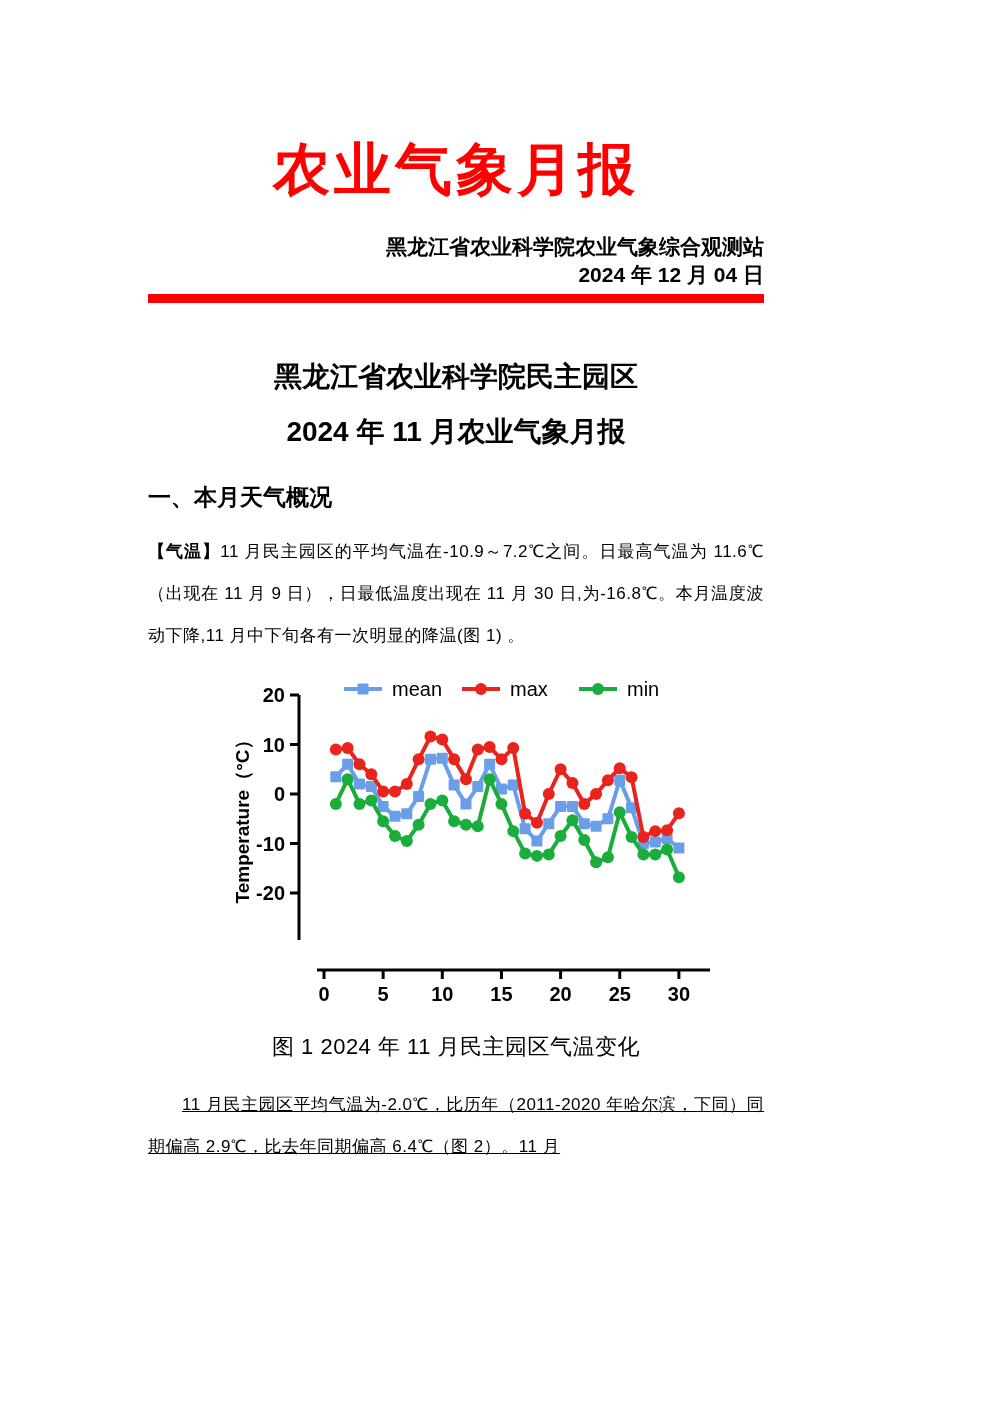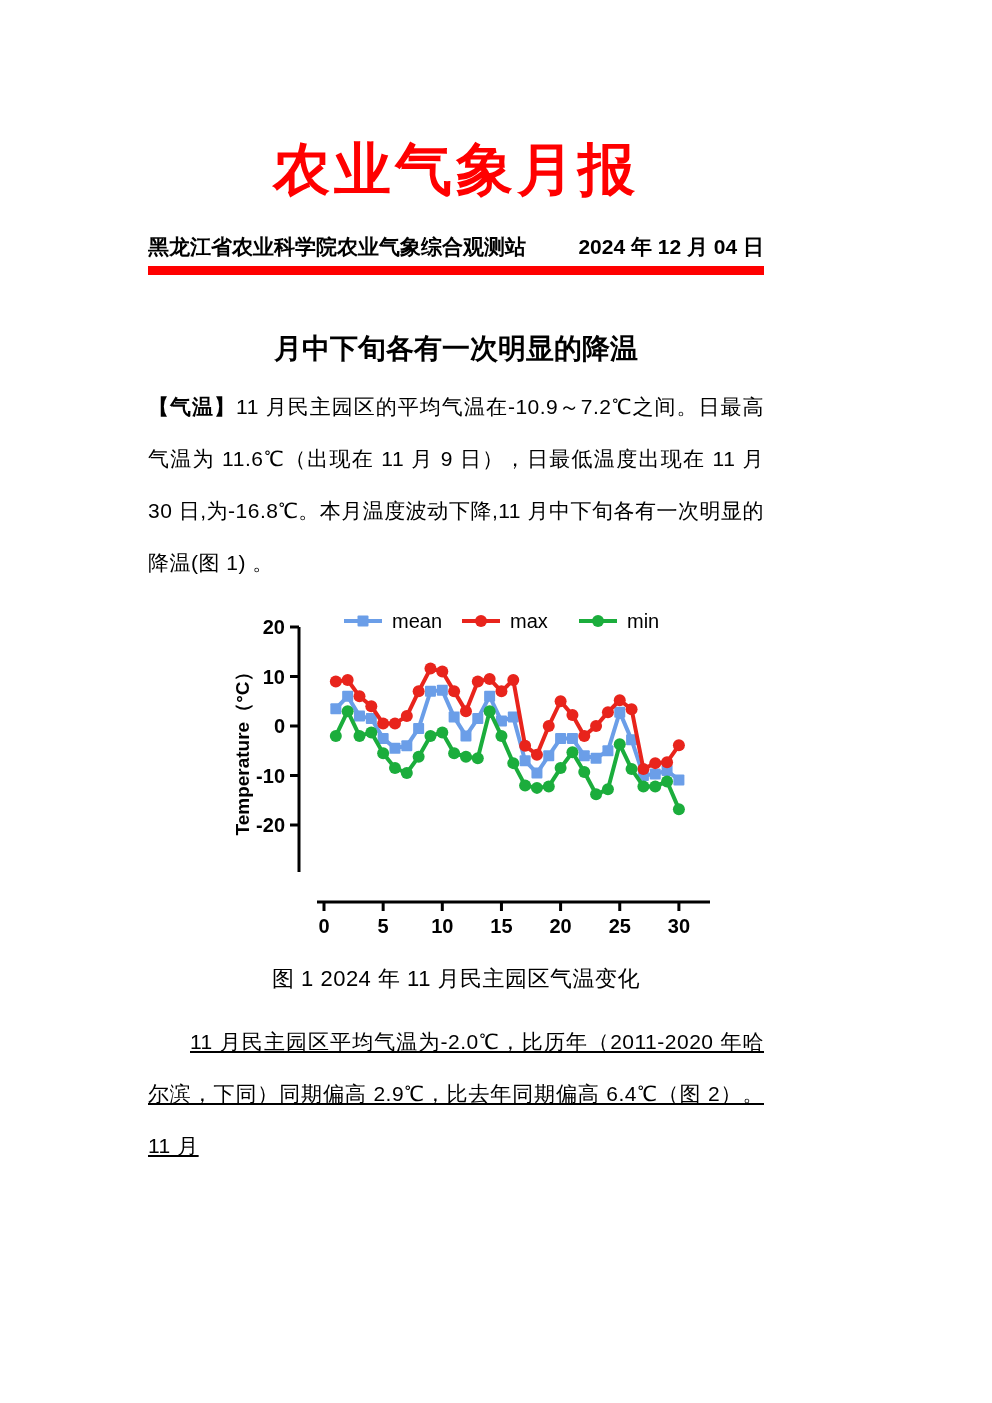--- a/index.html
+++ b/index.html
@@ -28,42 +28,43 @@
     font-weight: bold;
     margin-top: 24px;
   }
   .org-row {
     display: flex;
     justify-content: space-between;
     align-items: flex-end;
     margin-top: 30px;
     font-size: 21px;
     font-weight: bold;
+    flex-direction: column;
   }
   .red-rule {
     height: 9px;
     background: #ff0000;
     margin-top: 5px;
   }
   .report-heading {
     text-align: center;
     font-size: 28px;
     font-weight: bold;
     margin-top: 60px;
     line-height: 1.0;
   }
   .report-heading.second { margin-top: 27px; }
   .section-title {
     font-size: 23px;
     font-weight: bold;
     margin-top: 36px;
   }
   .para {
-    font-size: 21px;
-    line-height: 52px;
+    font-size: 17px;
+    line-height: 42px;
     text-align: justify;
     letter-spacing: 0.5px;
   }
   .para.first { margin-top: 18px; }
   .para .para-label { font-weight: bold; }
   .para.indented { text-indent: 2em; margin-top: 22px; text-decoration: underline; }
   .figure-block { margin-top: 10px; }
   .chart-wrap { margin-left: 81px; width: 500px; }
   .figure-caption {
     text-align: center;
@@ -81,22 +82,24 @@
   <h1 class="doc-title">农业气象月报</h1>
 
 
   <div class="org-row">
     <span>黑龙江省农业科学院农业气象综合观测站</span>
     <span>2024 年 12 月 04 日</span>
   </div>
 
   <div class="red-rule"></div>
 
-  <h2 class="report-heading">月中下旬各有一次明显的降温</h2>
-
+  <h2 class="report-heading">黑龙江省农业科学院民主园区</h2>
+  <h2 class="report-heading second">2024 年 11 月农业气象月报</h2>
+
+  <h3 class="section-title">一、本月天气概况</h3>
 
   <p class="para first"><span class="para-label">【气温】</span><span>11 月民主园区的平均气温在-10.9～7.2℃之间。日最高气温为 11.6℃（出现在 11 月 9 日），日最低温度出现在 11 月 30 日,为-16.8℃。本月温度波动下降,11 月中下旬各有一次明显的降温(图 1) 。</span></p>
 
   <figure class="figure-block">
     <div class="chart-wrap">
       <svg id="temp-chart" width="500" height="345" viewBox="0 0 500 345" xmlns="http://www.w3.org/2000/svg">
           <line x1="70" y1="28" x2="70" y2="273" stroke="#000" stroke-width="3"></line>
           <line x1="70" y1="28" x2="61" y2="28" stroke="#000" stroke-width="3"></line>
           <text x="56" y="35" text-anchor="end" font-size="20" font-weight="bold">20</text>
           <line x1="70" y1="77.5" x2="61" y2="77.5" stroke="#000" stroke-width="3"></line>

